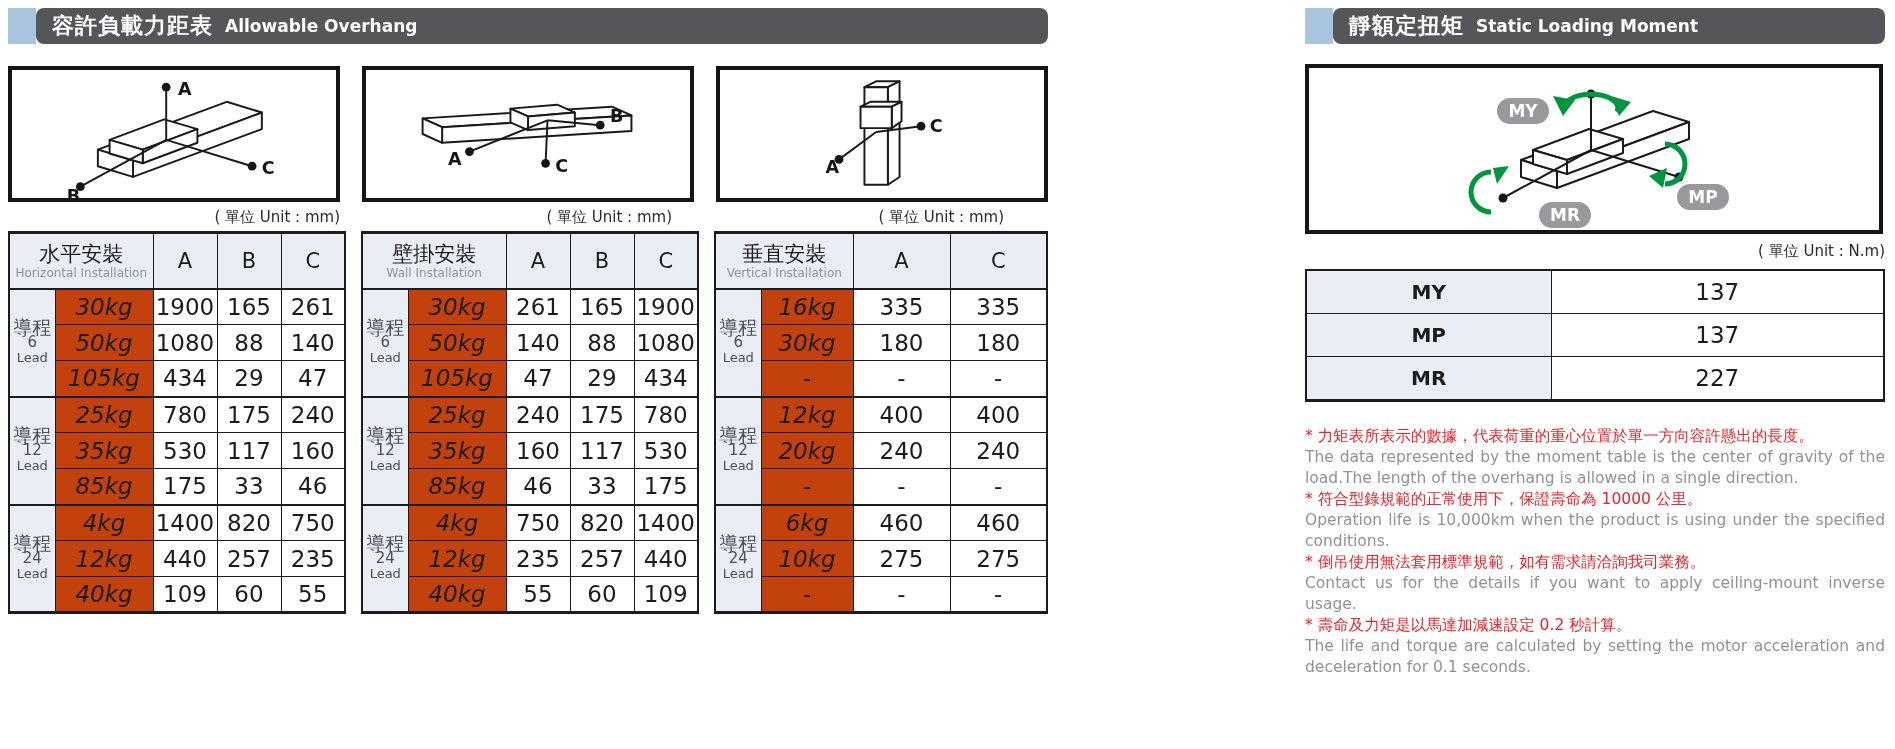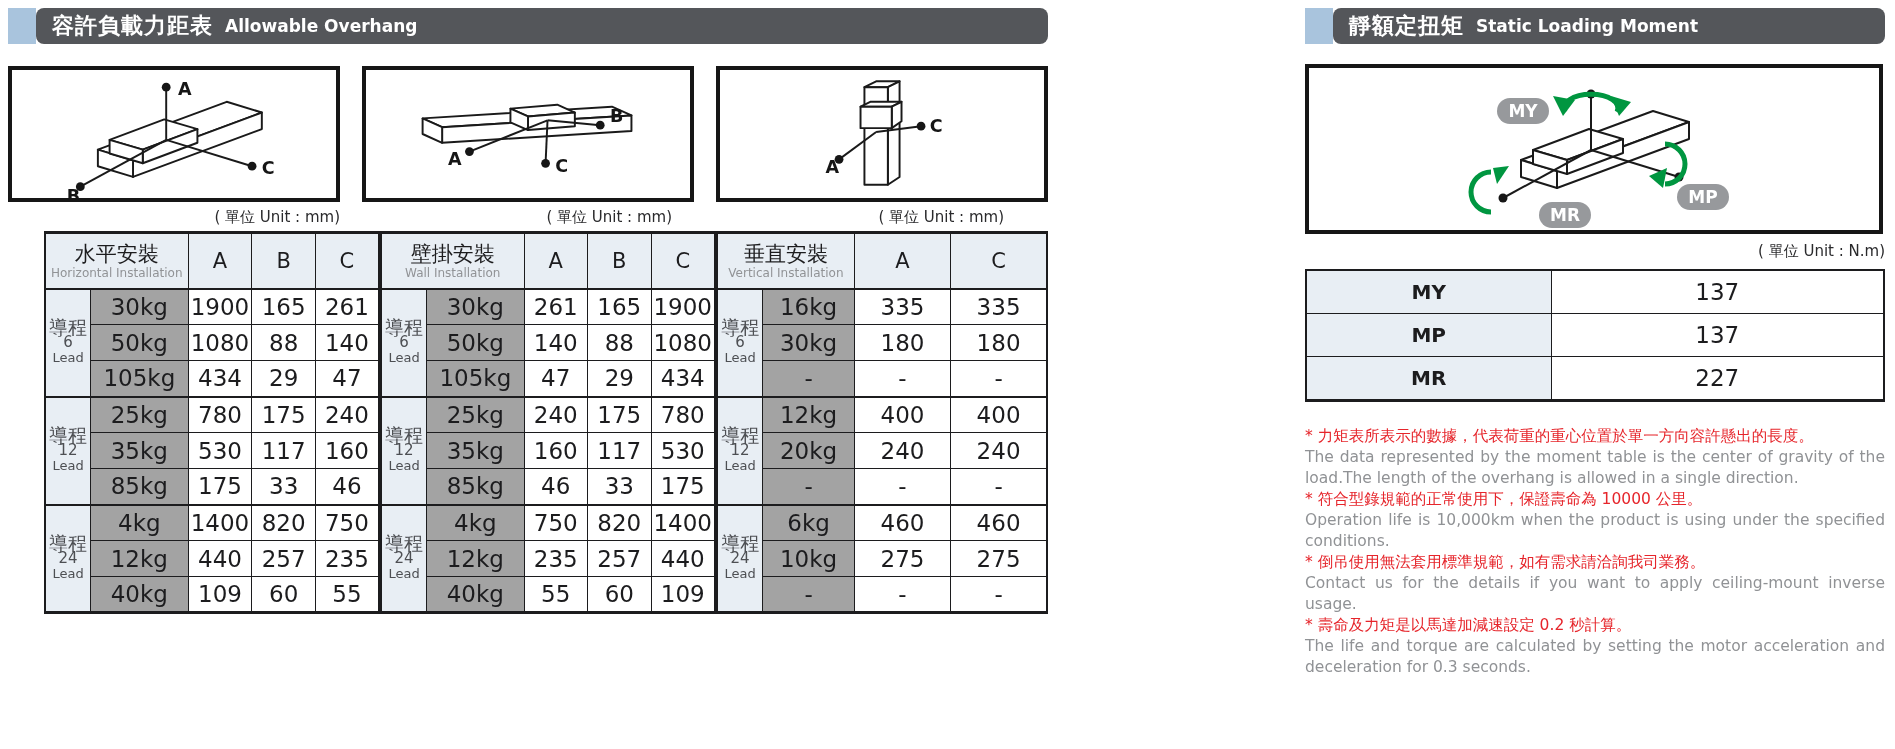--- a/index.html
+++ b/index.html
@@ -26,37 +26,37 @@
   .dbox-wide svg{display:block;width:100%;height:100%;}
   .plab{font-size:18px;font-weight:bold;fill:#161616;}
   .pill-txt{font-size:17px;font-weight:bold;fill:#fff;}
 
   
   .unit-row{display:flex;justify-content:flex-start;margin-top:6px;}
   .unit-row span{width:332px;text-align:right;font-size:15px;color:#2a2a2c;}
   .unit-right{text-align:right;font-size:15px;color:#2a2a2c;margin-top:8px;}
 
   
-  .tables-row{display:flex;justify-content:space-between;align-items:flex-start;margin-top:4px;margin-left:36px;}
+  .tables-row{display:flex;justify-content:space-between;align-items:flex-start;margin-top:4px;}
   table.ovt{border-collapse:collapse;table-layout:fixed;
             border:2px solid #1c1c1e;border-top-width:3px;border-bottom-width:3px;}
   .ovt th,.ovt td{border:1px solid #1c1c1e;text-align:center;vertical-align:middle;padding:0;}
   .ovt thead th{border-bottom-width:2px;}
   .ovt thead tr{height:56px;}
   .ovt tbody tr{height:36px;}
   .ovt tr.gstart td{border-top-width:2px;}
   .ovt th.tname{background:#e8eef4;}
   .ovt th.tname .zh{font-size:21px;font-weight:normal;color:#1c1c1e;line-height:24px;}
   .ovt th.tname .en{font-size:12px;color:#919396;font-weight:normal;line-height:14px;}
   .ovt th.tcol{background:#e8eef4;font-size:21px;font-weight:normal;}
   .ovt td.lead{background:#e8eef4;color:#4d4f53;line-height:15px;}
   .ovt td.lead .lzh{font-size:19px;}
   .ovt td.lead .lnum{font-size:15px;}
   .ovt td.lead .len{font-size:13px;}
-  .ovt td.load{background:#a3a3a3;font-size:23px;}
+  .ovt td.load{background:#c2410c;font-size:23px;font-style:italic;}
   .ovt td.val{background:#fff;font-size:23px;}
 
   
   table.mt{border-collapse:collapse;table-layout:fixed;width:578px;margin-top:8px;
            border:2px solid #1c1c1e;border-top-width:2px;border-bottom-width:3px;}
   .mt td{border:1px solid #1c1c1e;height:40px;text-align:center;vertical-align:middle;}
   .mt td.ml{background:#e8eef4;font-size:20px;font-weight:bold;}
   .mt td.mv{background:#fff;font-size:23px;}
 
   
@@ -511,16 +511,16 @@
     </table>
 
     <div class="notes">
         <div class="note zh">* 力矩表所表示的數據，代表荷重的重心位置於單一方向容許懸出的長度。</div>
         <div class="note en">The data represented by the moment table is the center of gravity of the load.The length of the overhang is allowed in a single direction.</div>
         <div class="note zh">* 符合型錄規範的正常使用下，保證壽命為 10000 公里。</div>
         <div class="note en">Operation life is 10,000km when the product is using under the specified conditions.</div>
         <div class="note zh">* 倒吊使用無法套用標準規範，如有需求請洽詢我司業務。</div>
         <div class="note en">Contact us for the details if you want to apply ceiling-mount inverse usage.</div>
         <div class="note zh">* 壽命及力矩是以馬達加減速設定 0.2 秒計算。</div>
-        <div class="note en">The life and torque are calculated by setting the motor acceleration and deceleration for 0.3 seconds.</div>
+        <div class="note en">The life and torque are calculated by setting the motor acceleration and deceleration for 0.1 seconds.</div>
       </div>
   </div>
 </div>
 
 </body></html>

